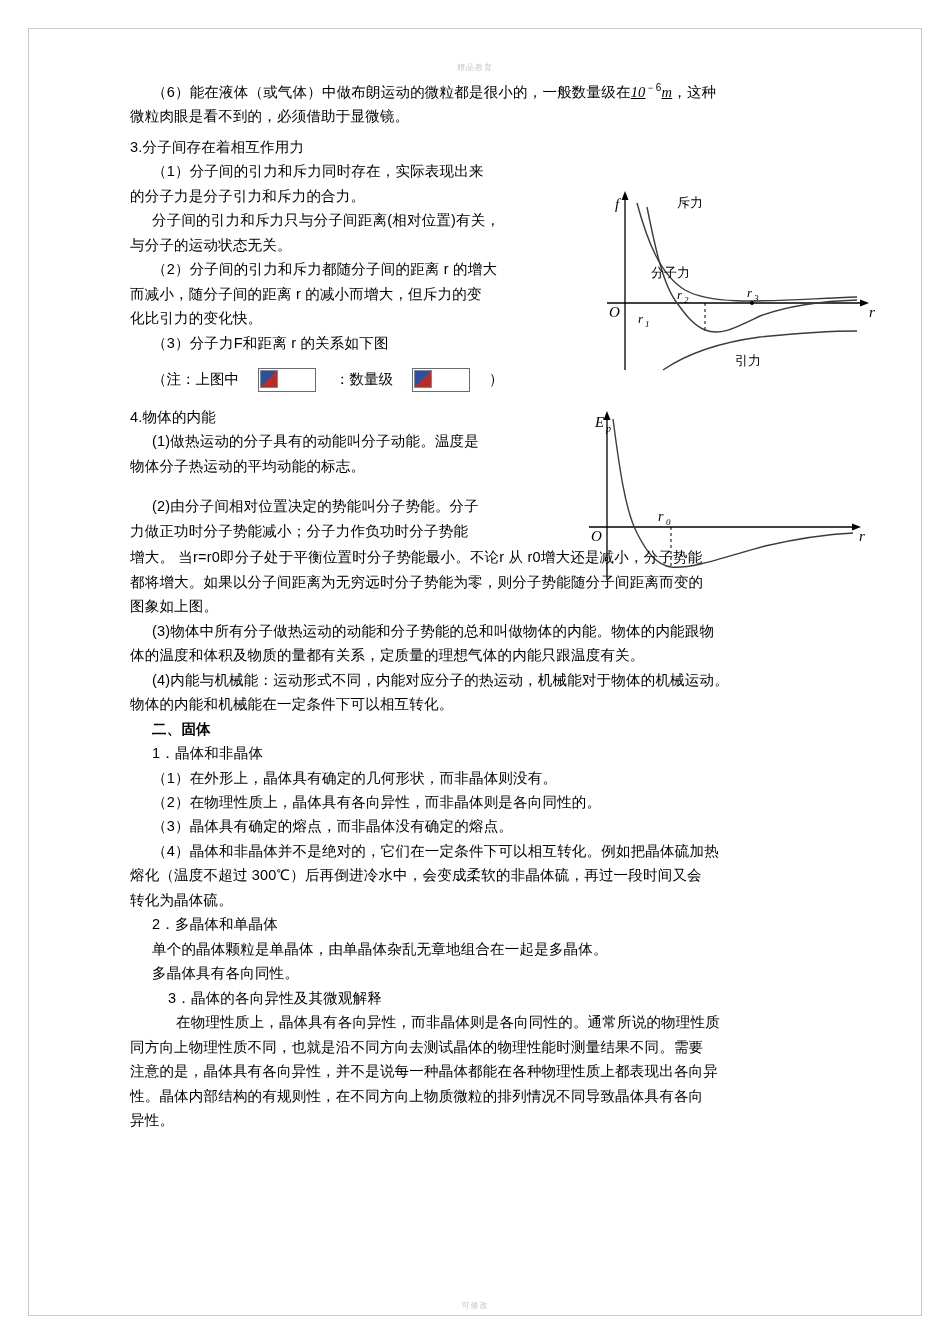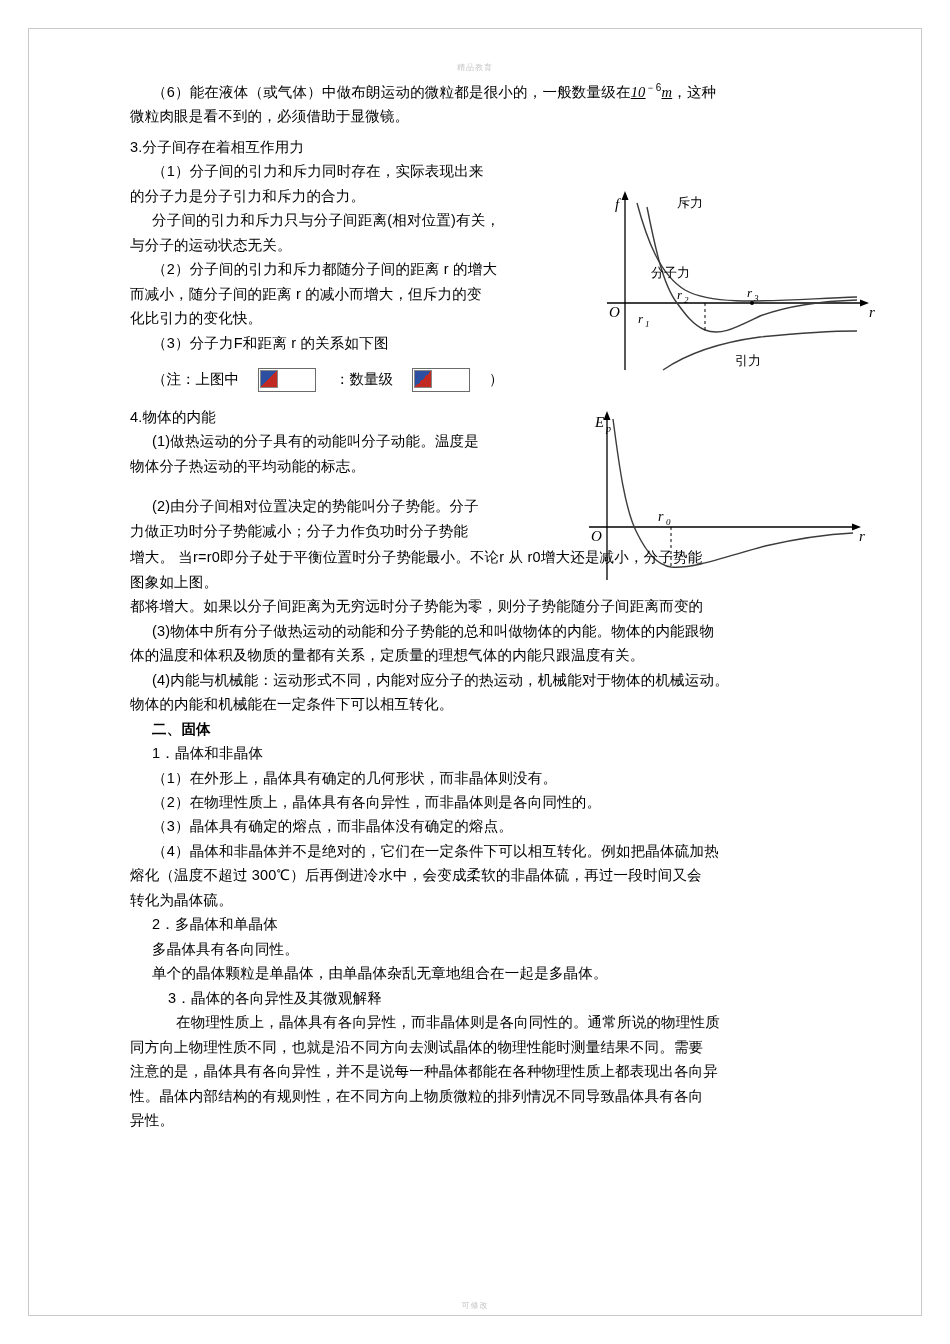--- a/index.html
+++ b/index.html
@@ -167,41 +167,41 @@
     </div>
 
     <p class="noindent" style="margin-top:14px;">4.物体的内能</p>
 
     <p class="indent narrow2">(1)做热运动的分子具有的动能叫分子动能。温度是</p>
     <p class="noindent narrow2">物体分子热运动的平均动能的标志。</p>
 
     <p class="indent narrow2" style="margin-top:18px;">(2)由分子间相对位置决定的势能叫分子势能。分子</p>
     <p class="noindent narrow2">力做正功时分子势能减小；分子力作负功时分子势能</p>
     <p class="noindent" style="margin-top:4px;">增大。 当r=r0即分子处于平衡位置时分子势能最小。不论r 从 r0增大还是减小，分子势能</p>
+    <p class="noindent">都将增大。如果以分子间距离为无穷远时分子势能为零，则分子势能随分子间距离而变的</p>
     <p class="noindent">图象如上图。</p>
-    <p class="noindent">都将增大。如果以分子间距离为无穷远时分子势能为零，则分子势能随分子间距离而变的</p>
 
     <p class="indent">(3)物体中所有分子做热运动的动能和分子势能的总和叫做物体的内能。物体的内能跟物</p>
     <p class="noindent">体的温度和体积及物质的量都有关系，定质量的理想气体的内能只跟温度有关。</p>
     <p class="indent">(4)内能与机械能：运动形式不同，内能对应分子的热运动，机械能对于物体的机械运动。</p>
     <p class="noindent">物体的内能和机械能在一定条件下可以相互转化。</p>
 
     <p class="indent bold">二、固体</p>
 
     <p class="indent">1．晶体和非晶体</p>
     <p class="indent">（1）在外形上，晶体具有确定的几何形状，而非晶体则没有。</p>
     <p class="indent">（2）在物理性质上，晶体具有各向异性，而非晶体则是各向同性的。</p>
     <p class="indent">（3）晶体具有确定的熔点，而非晶体没有确定的熔点。</p>
     <p class="indent">（4）晶体和非晶体并不是绝对的，它们在一定条件下可以相互转化。例如把晶体硫加热</p>
     <p class="noindent">熔化（温度不超过 300℃）后再倒进冷水中，会变成柔软的非晶体硫，再过一段时间又会</p>
     <p class="noindent">转化为晶体硫。</p>
 
     <p class="indent">2．多晶体和单晶体</p>
+    <p class="indent">单个的晶体颗粒是单晶体，由单晶体杂乱无章地组合在一起是多晶体。</p>
     <p class="indent">多晶体具有各向同性。</p>
-    <p class="indent">单个的晶体颗粒是单晶体，由单晶体杂乱无章地组合在一起是多晶体。</p>
 
     <p class="indent" style="padding-left:38px;">3．晶体的各向异性及其微观解释</p>
     <p class="indent" style="padding-left:46px;">在物理性质上，晶体具有各向异性，而非晶体则是各向同性的。通常所说的物理性质</p>
     <p class="noindent">同方向上物理性质不同，也就是沿不同方向去测试晶体的物理性能时测量结果不同。需要</p>
     <p class="noindent">注意的是，晶体具有各向异性，并不是说每一种晶体都能在各种物理性质上都表现出各向异</p>
     <p class="noindent">性。晶体内部结构的有规则性，在不同方向上物质微粒的排列情况不同导致晶体具有各向</p>
     <p class="noindent">异性。</p>
   </div>
 </div>
 

